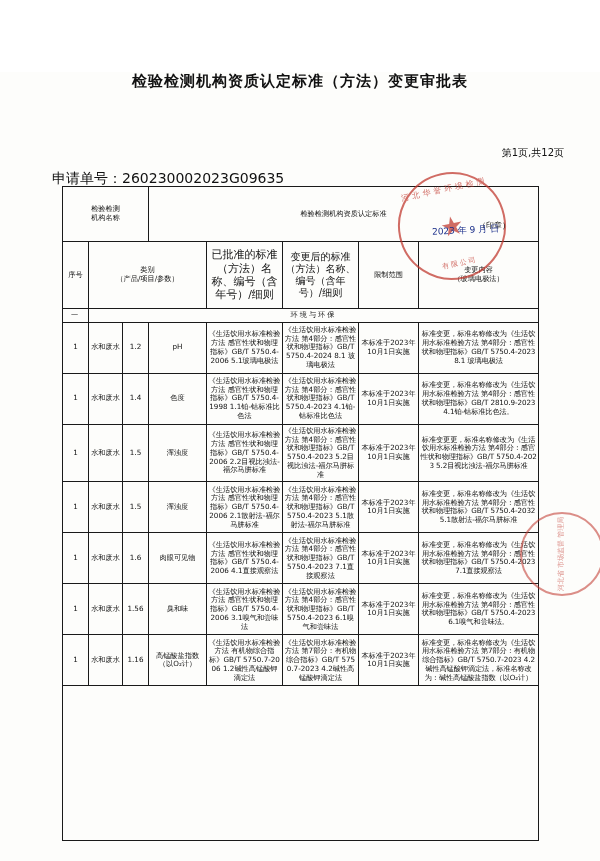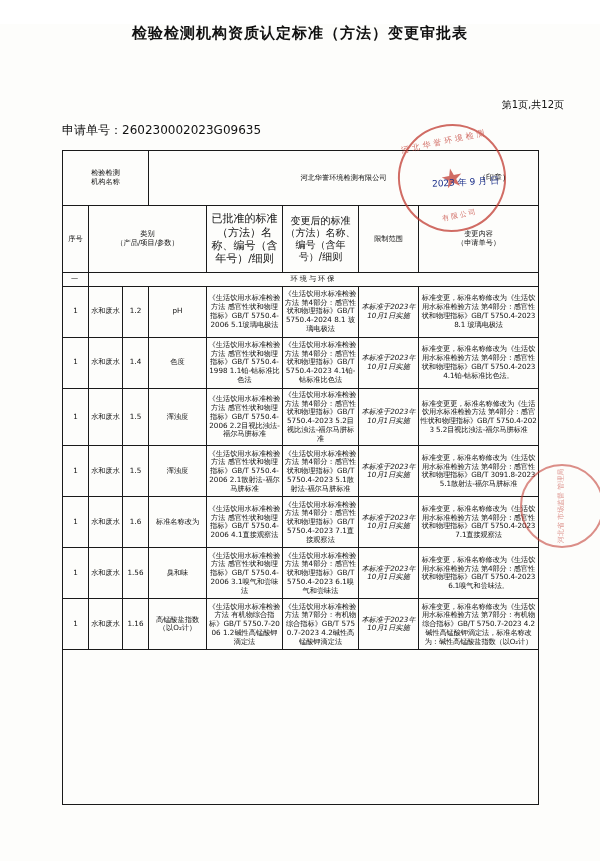--- a/index.html
+++ b/index.html
@@ -19,64 +19,63 @@
     position: relative;
     width: 600px;
     height: 861px;
     background: #fdfdfb;
   }
   .doc-title {
     text-align: center;
     font-size: 15px;
     font-weight: bold;
     letter-spacing: 1px;
-    margin-top: 24px;
+    margin-top: 72px;
     font-family: "DejaVu Serif", "Liberation Serif", serif;
   }
   .page-no {
     position: absolute;
     right: 36px;
     top: 74px;
     font-size: 10px;
   }
   .appno {
     position: absolute;
-    left: 62px;
+    left: 52px;
     top: 98px;
-    font-size: 12px;
+    font-size: 14px;
   }
   table.main {
     position: absolute;
     left: 62px;
     top: 114px;
     width: 476px;
     border-collapse: collapse;
     table-layout: fixed;
-    margin-top: 12px;
   }
   table.main td {
     border: 1px solid #1a1a1a;
     font-size: 7.2px;
     line-height: 1.22;
     text-align: center;
     vertical-align: middle;
     padding: 2px 1px;
     word-break: break-all;
   }
   .hdr-td { font-size: 8px; }
   .org-label { font-size: 9px; line-height: 1.3; }
   .org-name { font-size: 10px; }
   .addr-row td { font-size: 9px; padding: 5px 2px; }
   .env-row td { font-size: 9px; padding: 3px 2px; letter-spacing: 2px; }
   .idx-col { font-size: 9px; }
   .cat-col { font-size: 8px; line-height: 1.25; }
   .num-col { font-size: 8px; }
   .param-col { font-size: 8px; line-height: 1.3; }
   .std-col { font-size: 7px; line-height: 1.2; }
-  .range-col { font-size: 7.4px; line-height: 1.25; font-style: italic; }
+  .range-col { font-size: 7.4px; line-height: 1.25; }
   .chg-col { font-size: 6.6px; line-height: 1.18; letter-spacing: -0.1px; }
   .blank-row td { height: 150px; }
   .tall td { height: 46px; }
 
   
   .seal {
     position: absolute;
     border: 2px solid #c0352b;
     border-radius: 50%;
     color: #c0352b;
@@ -160,35 +159,35 @@
       <col style="width:60px">
       <col style="width:120px">
     </colgroup>
 
     <tbody>
         <tr>
       <td colspan="3" class="org-label">
         <div>检验检测</div>
         <div>机构名称</div>
       </td>
-      <td colspan="5" class="org-name" style="height:50px">河北华誉环境检测有限公司</td>
+      <td colspan="5" class="org-name" style="height:50px">检验检测机构资质认定标准</td>
     </tr>
 
     <tr>
       <td class="hdr-td" style="height:62px">序号</td>
       <td colspan="3" class="hdr-td">
         <div>类别</div>
         <div>（产品/项目/参数）</div>
       </td>
       <td class="std-col" style="font-size:11px">已批准的标准（方法）名称、编号（含年号）/细则</td>
       <td class="std-col" style="font-size:10px">变更后的标准（方法）名称、编号（含年号）/细则</td>
       <td class="hdr-td">限制范围</td>
       <td class="hdr-td">
         <div>变更内容</div>
-        <div>（申请单号）</div>
+        <div>（玻璃电极法）</div>
       </td>
     </tr>
 
 
     <tr class="env-row">
       <td class="idx-col">一</td>
       <td colspan="7">环境与环保</td>
     </tr>
 
     <tr class="tall">
@@ -203,21 +202,21 @@
     </tr>
 
     <tr class="tall">
       <td class="idx-col">1</td>
       <td class="cat-col">水和废水</td>
       <td class="num-col">1.4</td>
       <td class="param-col">色度</td>
       <td class="std-col">《生活饮用水标准检验方法 感官性状和物理指标》GB/T 5750.4-1998 1.1铂-钴标准比色法</td>
       <td class="std-col">《生活饮用水标准检验方法 第4部分：感官性状和物理指标》GB/T 5750.4-2023 4.1铂-钴标准比色法</td>
       <td class="range-col">本标准于2023年10月1日实施</td>
-      <td class="chg-col">标准变更，标准名称修改为《生活饮用水标准检验方法 第4部分：感官性状和物理指标》GB/T 5750.4-2023 4.1铂-钴标准比色法。</td>
+      <td class="chg-col">标准变更，标准名称修改为《生活饮用水标准检验方法 第4部分：感官性状和物理指标》GB/T 2810.9-2023 4.1铂-钴标准比色法。</td>
     </tr>
 
     <tr class="tall">
       <td class="idx-col">1</td>
       <td class="cat-col">水和废水</td>
       <td class="num-col">1.5</td>
       <td class="param-col">浑浊度</td>
       <td class="std-col">《生活饮用水标准检验方法 感官性状和物理指标》GB/T 5750.4-2006 2.2目视比浊法-福尔马肼标准</td>
       <td class="std-col">《生活饮用水标准检验方法 第4部分：感官性状和物理指标》GB/T 5750.4-2023 5.2目视比浊法-福尔马肼标准</td>
       <td class="range-col">本标准于2023年10月1日实施</td>
@@ -225,28 +224,28 @@
     </tr>
 
     <tr class="tall">
       <td class="idx-col">1</td>
       <td class="cat-col">水和废水</td>
       <td class="num-col">1.5</td>
       <td class="param-col">浑浊度</td>
       <td class="std-col">《生活饮用水标准检验方法 感官性状和物理指标》GB/T 5750.4-2006 2.1散射法-福尔马肼标准</td>
       <td class="std-col">《生活饮用水标准检验方法 第4部分：感官性状和物理指标》GB/T 5750.4-2023 5.1散射法-福尔马肼标准</td>
       <td class="range-col">本标准于2023年10月1日实施</td>
-      <td class="chg-col">标准变更，标准名称修改为《生活饮用水标准检验方法 第4部分：感官性状和物理指标》GB/T 3091.8-2023 5.1散射法-福尔马肼标准</td>
+      <td class="chg-col">标准变更，标准名称修改为《生活饮用水标准检验方法 第4部分：感官性状和物理指标》GB/T 5750.4-2032 5.1散射法-福尔马肼标准</td>
     </tr>
 
     <tr class="tall">
       <td class="idx-col">1</td>
       <td class="cat-col">水和废水</td>
       <td class="num-col">1.6</td>
-      <td class="param-col">标准名称改为</td>
+      <td class="param-col">肉眼可见物</td>
       <td class="std-col">《生活饮用水标准检验方法 感官性状和物理指标》GB/T 5750.4-2006 4.1直接观察法</td>
       <td class="std-col">《生活饮用水标准检验方法 第4部分：感官性状和物理指标》GB/T 5750.4-2023 7.1直接观察法</td>
       <td class="range-col">本标准于2023年10月1日实施</td>
       <td class="chg-col">标准变更，标准名称修改为《生活饮用水标准检验方法 第4部分：感官性状和物理指标》GB/T 5750.4-2023 7.1直接观察法</td>
     </tr>
 
     <tr class="tall">
       <td class="idx-col">1</td>
       <td class="cat-col">水和废水</td>
       <td class="num-col">1.56</td>

